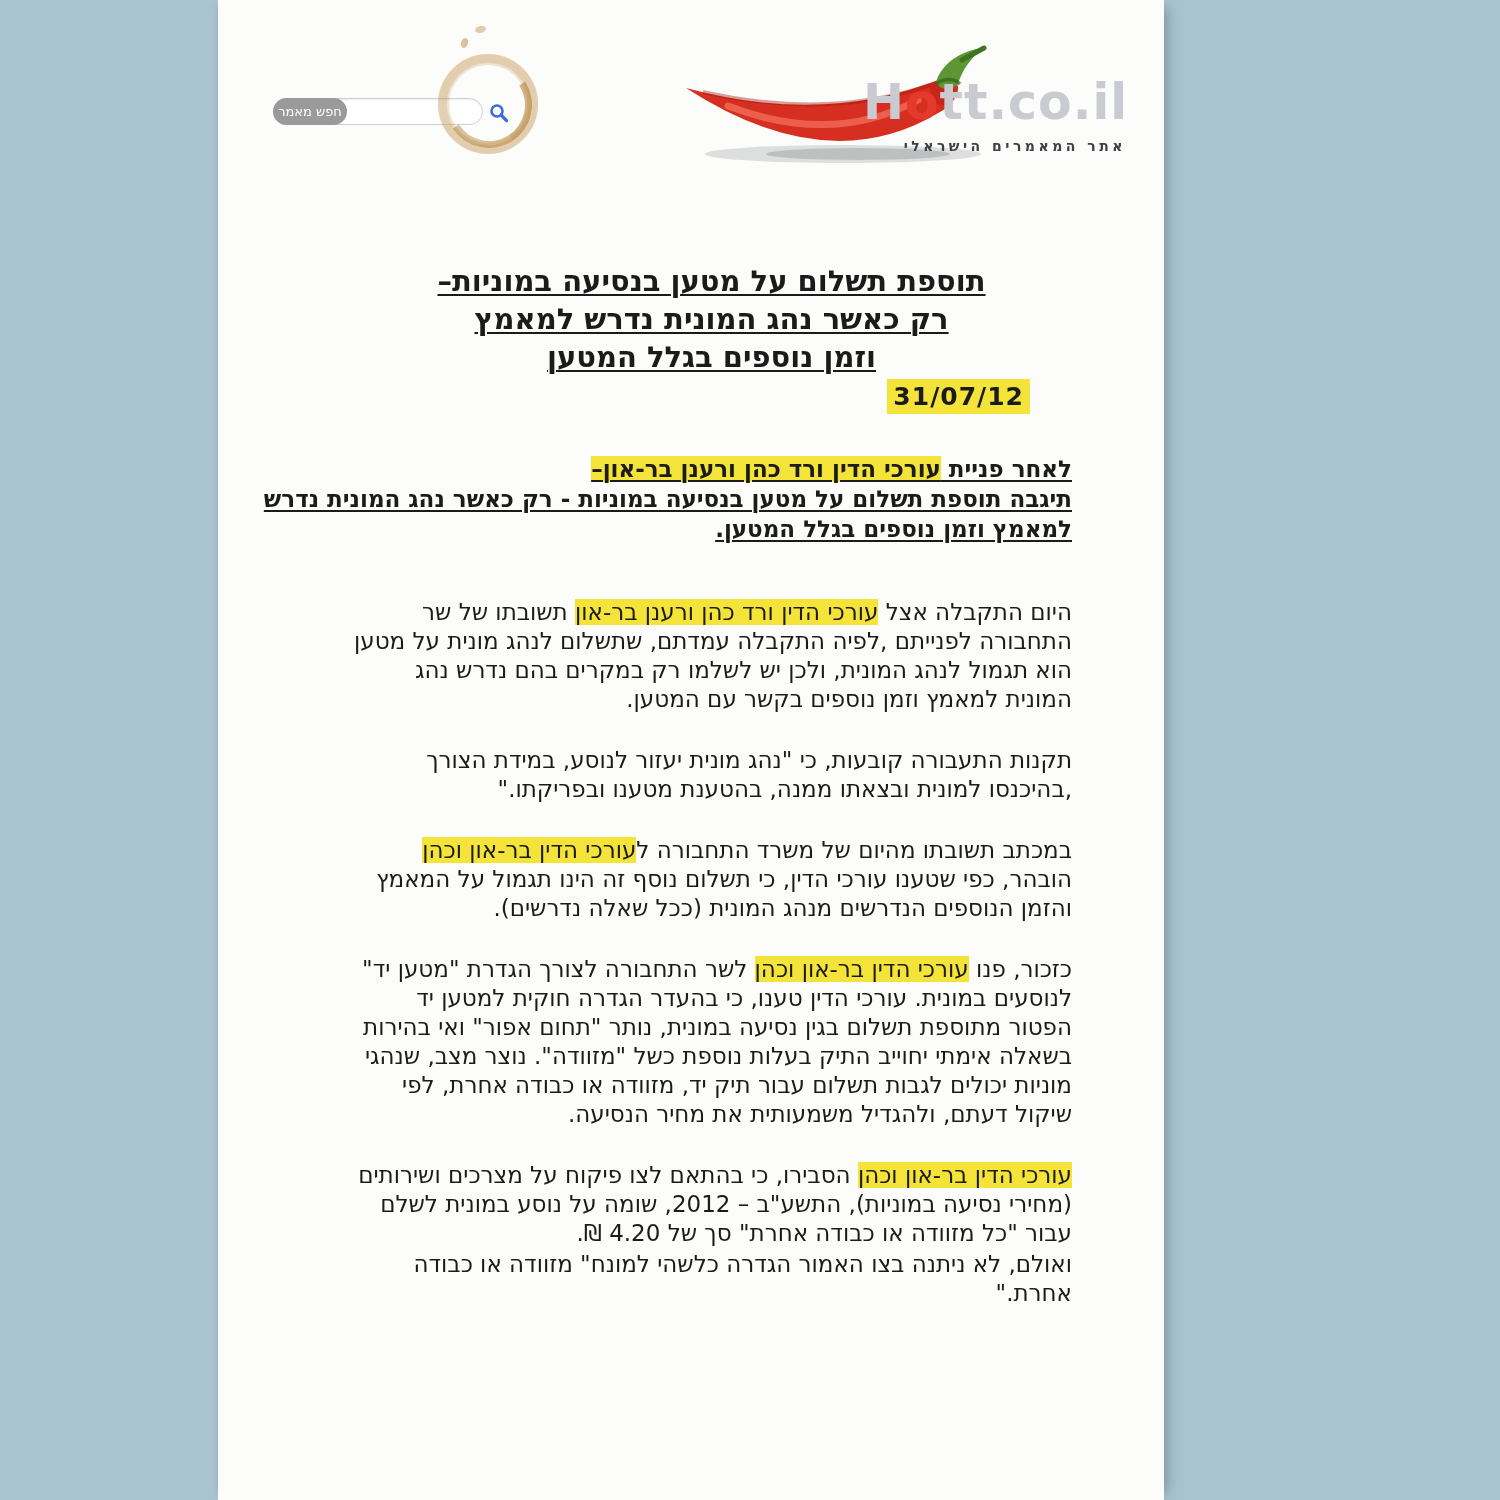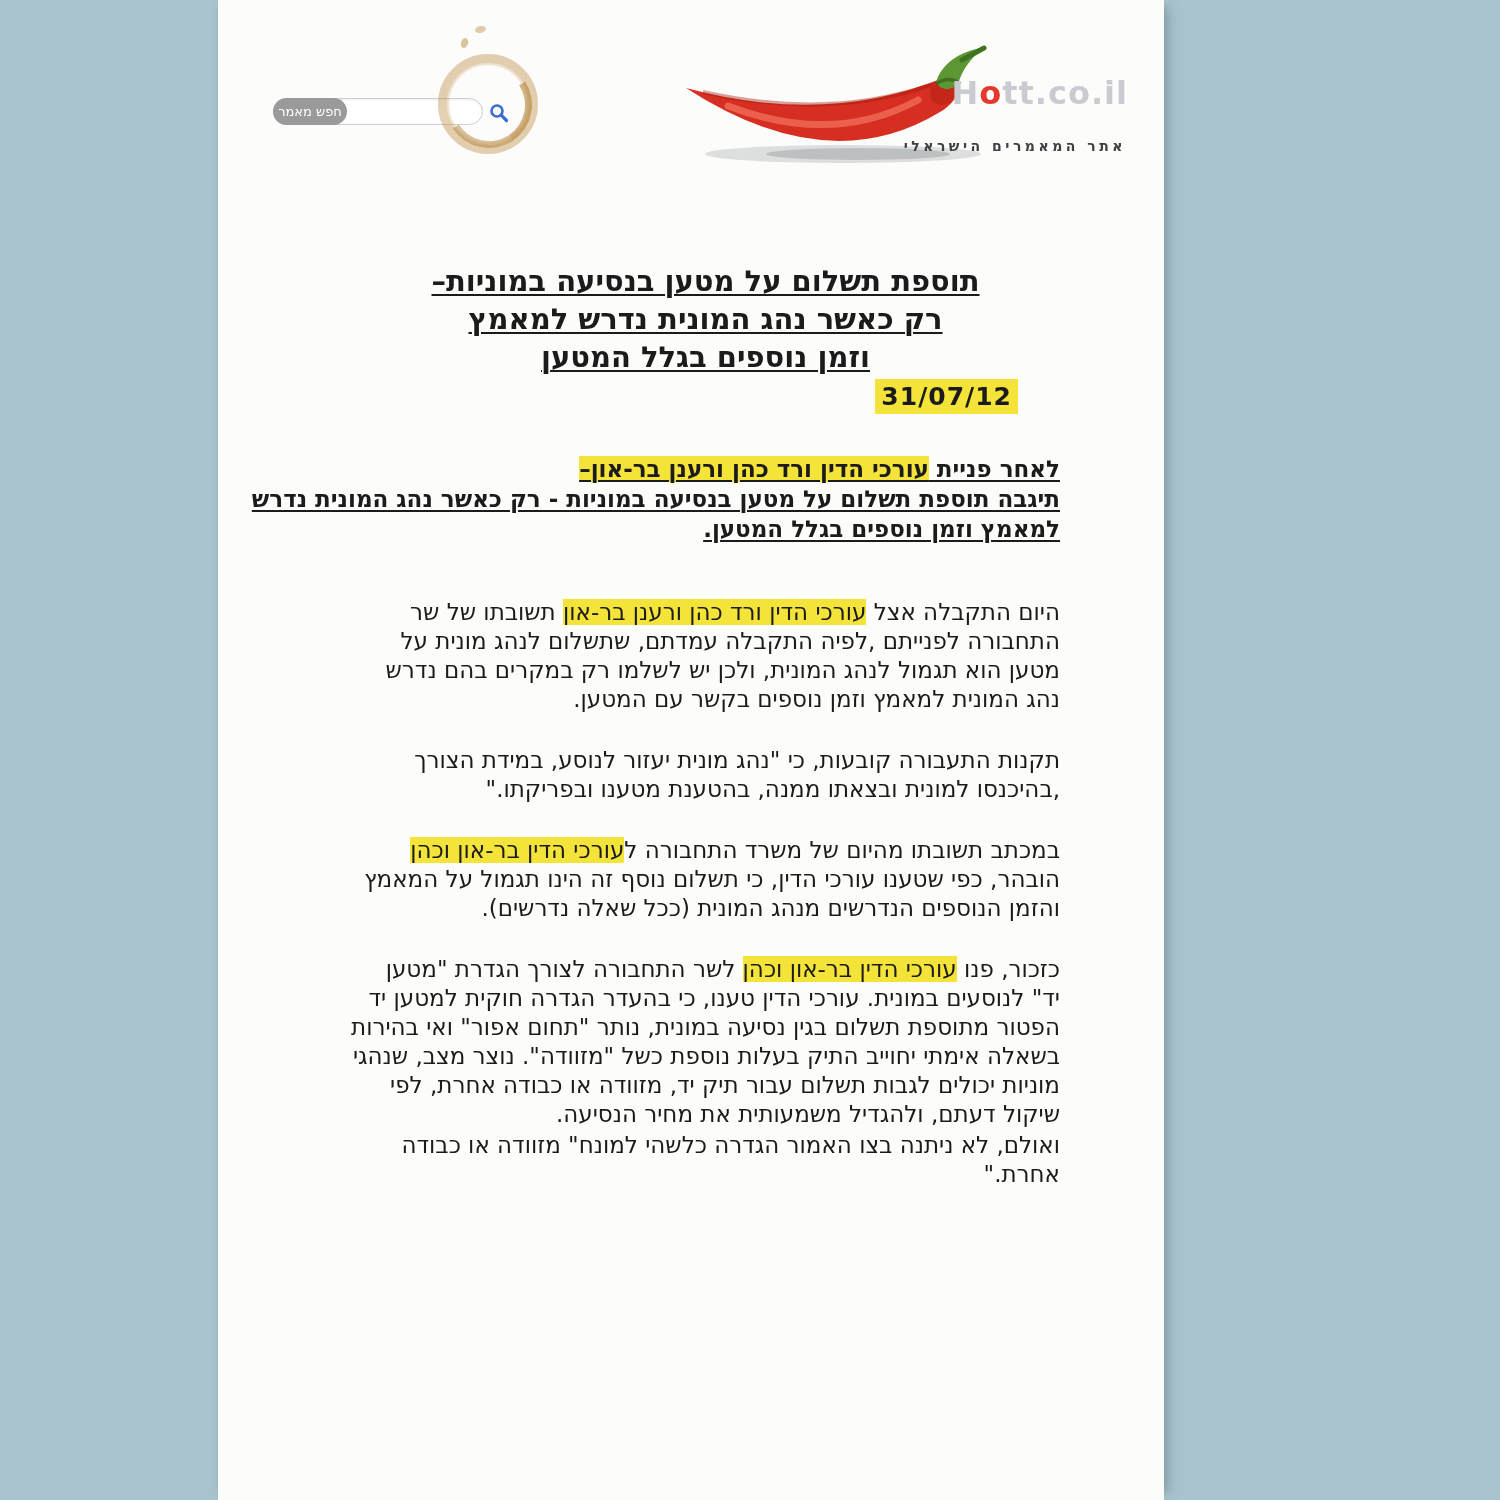--- a/index.html
+++ b/index.html
@@ -45,31 +45,31 @@
     transform:rotate(12deg);
   }
   .stain-dot1{position:absolute;left:243px;top:38px;width:7px;height:10px;border-radius:50%;
     background:rgba(187,138,63,.5);transform:rotate(18deg);}
   .stain-dot2{position:absolute;left:257px;top:26px;width:11px;height:7px;border-radius:50%;
     background:rgba(187,138,63,.42);transform:rotate(-12deg);}
   
   .pepper{position:absolute;left:450px;top:38px;width:330px;height:130px;}
   .brand{
     position:absolute;right:36px;top:74px;
-    font-size:32px;font-weight:bold;letter-spacing:1px;color:var(--brand-gray);
+    font-size:49px;font-weight:bold;letter-spacing:1px;color:var(--brand-gray);
     white-space:nowrap;
   }
   .brand .b-red{color:var(--brand-red);}
   .tagline{
     position:absolute;right:38px;top:138px;direction:rtl;
     font-size:14px;font-weight:600;color:#3f3f44;letter-spacing:3.5px;white-space:nowrap;
   }
   
   .content{
-    position:absolute;left:133px;right:104px;top:262px;
+    position:absolute;left:133px;right:92px;top:262px;
     direction:rtl;text-align:right;color:var(--text);
   }
   .t-line{text-align:center;font-weight:bold;font-size:29px;line-height:38px;white-space:nowrap;}
   .u{text-decoration:underline;text-decoration-thickness:2px;text-underline-offset:3px;}
   .hl{background:var(--highlight);}
   .date-row{margin-top:6px;height:34px;padding-left:0;padding-right:42px;text-align:right;}
   .date-badge{background:var(--highlight);font-weight:700;font-size:25px;padding:3px 6px;letter-spacing:1px;}
   .doc-subtitle{margin-top:38px;font-weight:bold;font-size:23px;line-height:30px;}
   .s-line{white-space:nowrap;text-align:right;}
   #doc-paragraphs{margin-top:54px;}
@@ -123,17 +123,18 @@
     <div class="doc-subtitle" id="doc-subtitle">
         <div class="s-line"><span class="u">לאחר פניית </span><span class="u hl">עורכי הדין ורד כהן ורענן בר-און–</span></div>
         <div class="s-line"><span class="u">תיגבה תוספת תשלום על מטען בנסיעה במוניות - רק כאשר נהג המונית נדרש</span></div>
         <div class="s-line"><span class="u">למאמץ וזמן נוספים בגלל המטען.</span></div>
       </div>
     <div id="doc-paragraphs">
         <p class="par"><span>היום התקבלה אצל </span><span class="hl">עורכי הדין ורד כהן ורענן בר-און</span><span> תשובתו של שר התחבורה לפנייתם ,לפיה התקבלה עמדתם, שתשלום לנהג מונית על מטען הוא תגמול לנהג המונית, ולכן יש לשלמו רק במקרים בהם נדרש נהג המונית למאמץ וזמן נוספים בקשר עם המטען.</span></p>
         <p class="par"><span>תקנות התעבורה קובעות, כי "נהג מונית יעזור לנוסע, במידת הצורך ,בהיכנסו למונית ובצאתו ממנה, בהטענת מטענו ובפריקתו."</span></p>
         <p class="par"><span>במכתב תשובתו מהיום של משרד התחבורה ל</span><span class="hl">עורכי הדין בר-און וכהן</span><span> הובהר, כפי שטענו עורכי הדין, כי תשלום נוסף זה הינו תגמול על המאמץ והזמן הנוספים הנדרשים מנהג המונית (ככל שאלה נדרשים).</span></p>
         <p class="par"><span>כזכור, פנו </span><span class="hl">עורכי הדין בר-און וכהן</span><span> לשר התחבורה לצורך הגדרת "מטען יד" לנוסעים במונית. עורכי הדין טענו, כי בהעדר הגדרה חוקית למטען יד הפטור מתוספת תשלום בגין נסיעה במונית, נותר "תחום אפור" ואי בהירות בשאלה אימתי יחוייב התיק בעלות נוספת כשל "מזוודה". נוצר מצב, שנהגי מוניות יכולים לגבות תשלום עבור תיק יד, מזוודה או כבודה אחרת, לפי שיקול דעתם, ולהגדיל משמעותית את מחיר הנסיעה.</span></p>
+        <p class="par"><span class="hl">עורכי הדין בר-און וכהן</span><span> הסבירו, כי בהתאם לצו פיקוח על מצרכים ושירותים (מחירי נסיעה במוניות), התשע"ב – 2012, שומה על נוסע במונית לשלם עבור "כל מזוודה או כבודה אחרת" סך של 4.20 ₪.</span></p>
         <p class="par tight"><span>ואולם, לא ניתנה בצו האמור הגדרה כלשהי למונח" מזוודה או כבודה אחרת."</span></p>
       </div>
   </div>
 
 </div>
 
 </body></html>

